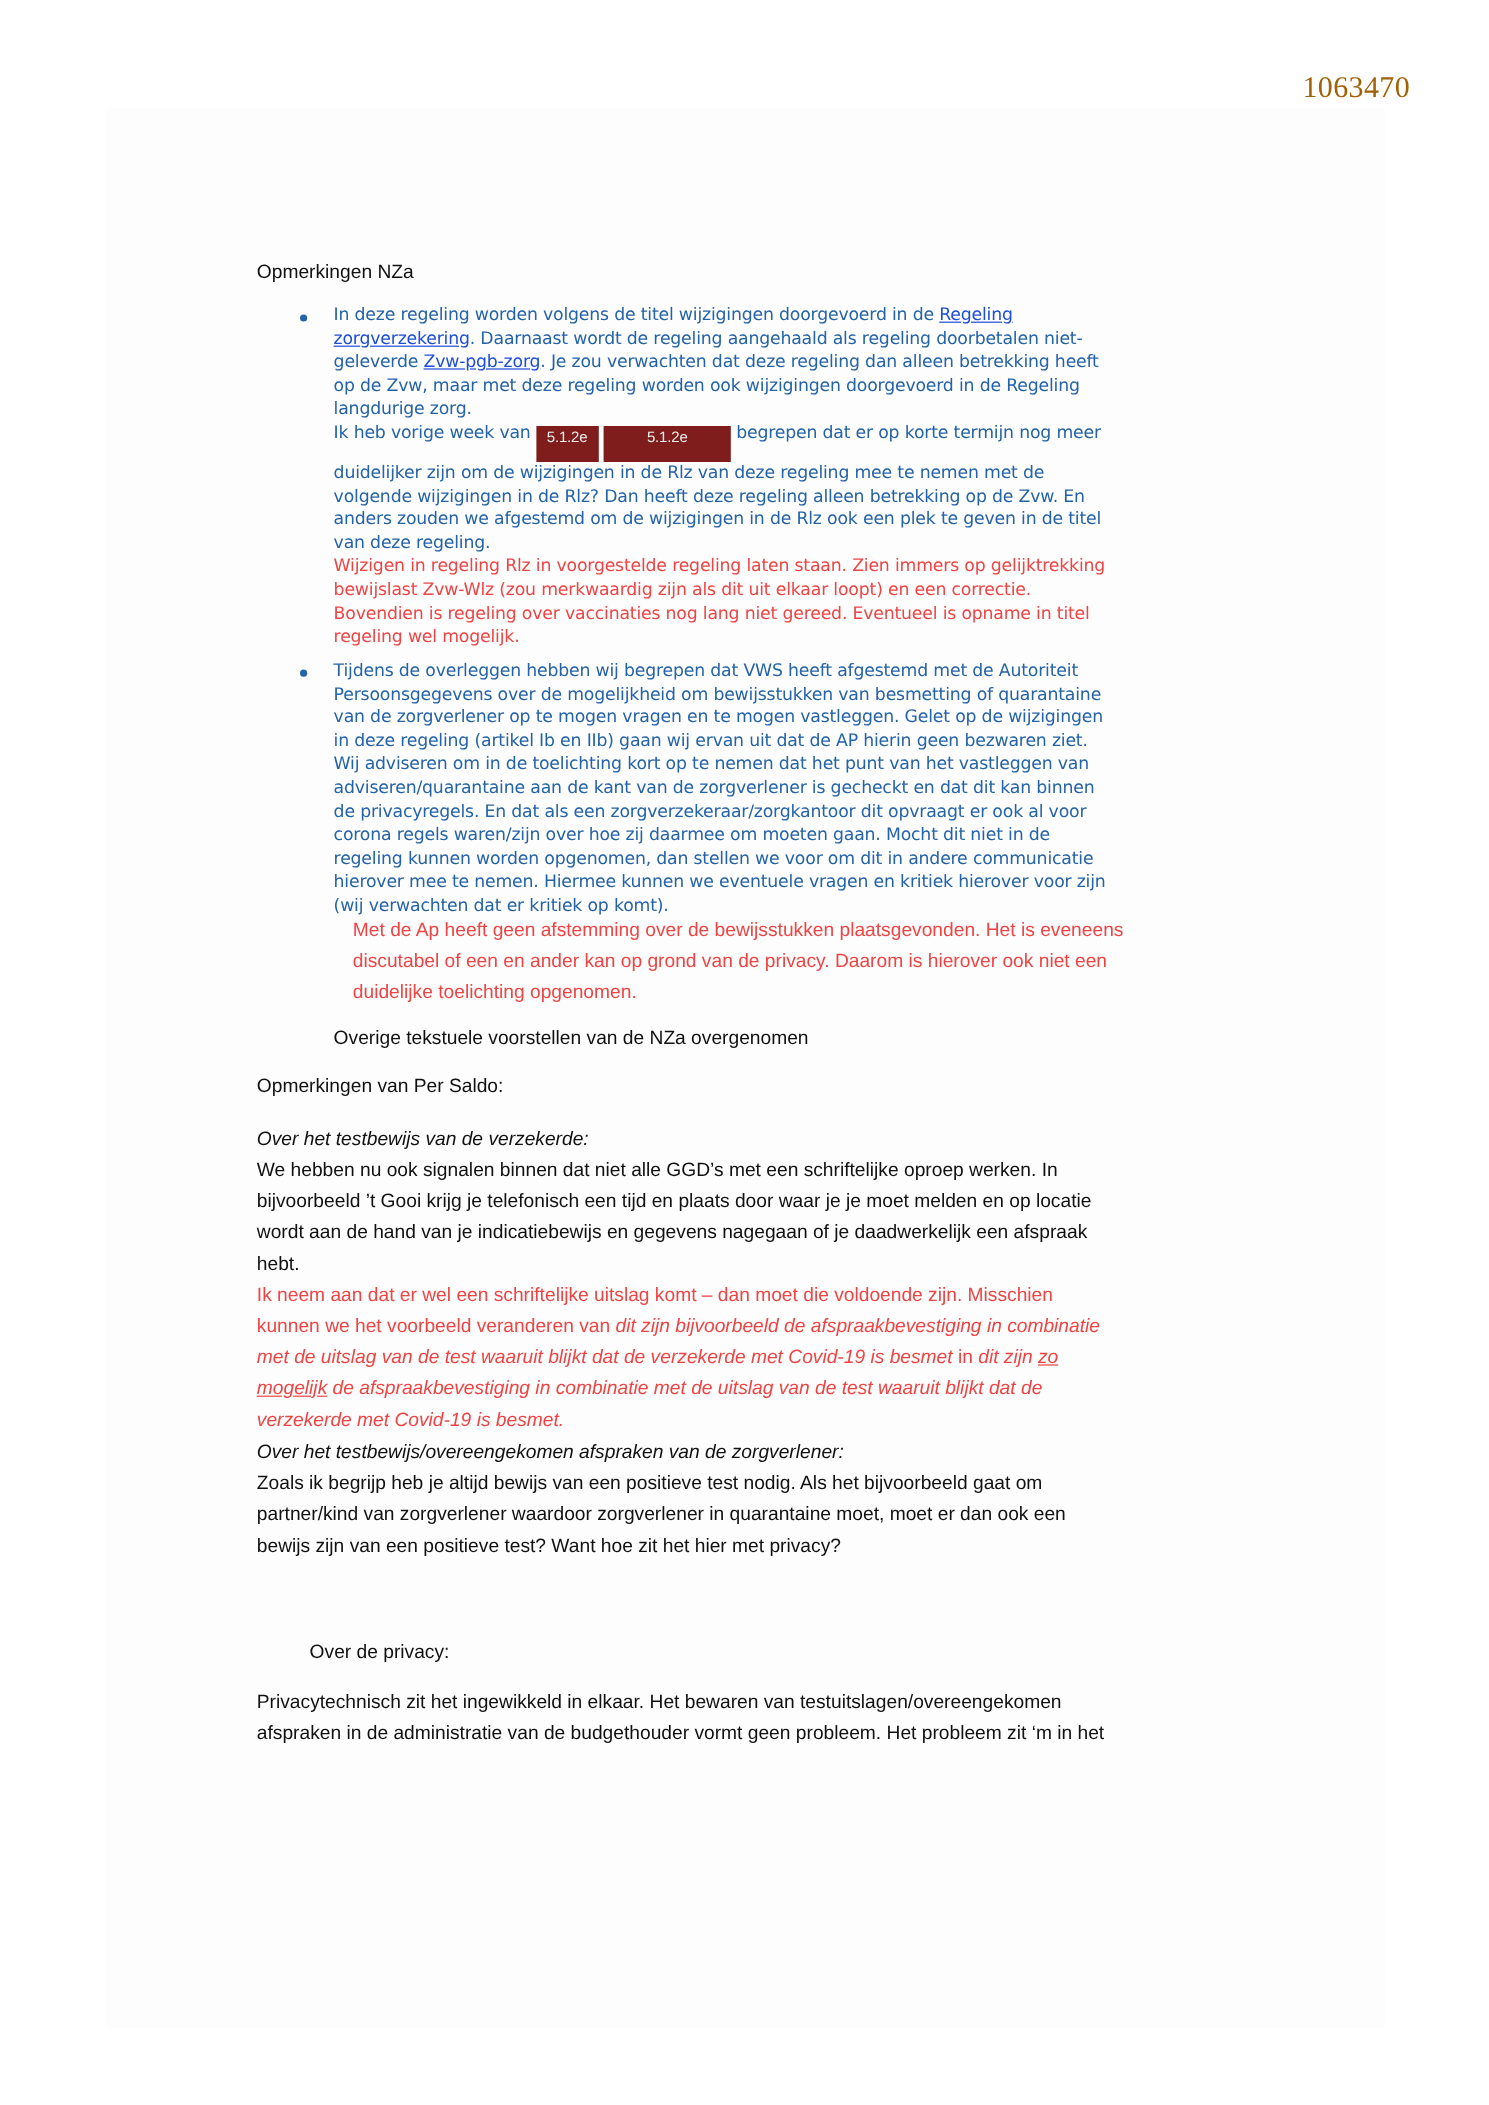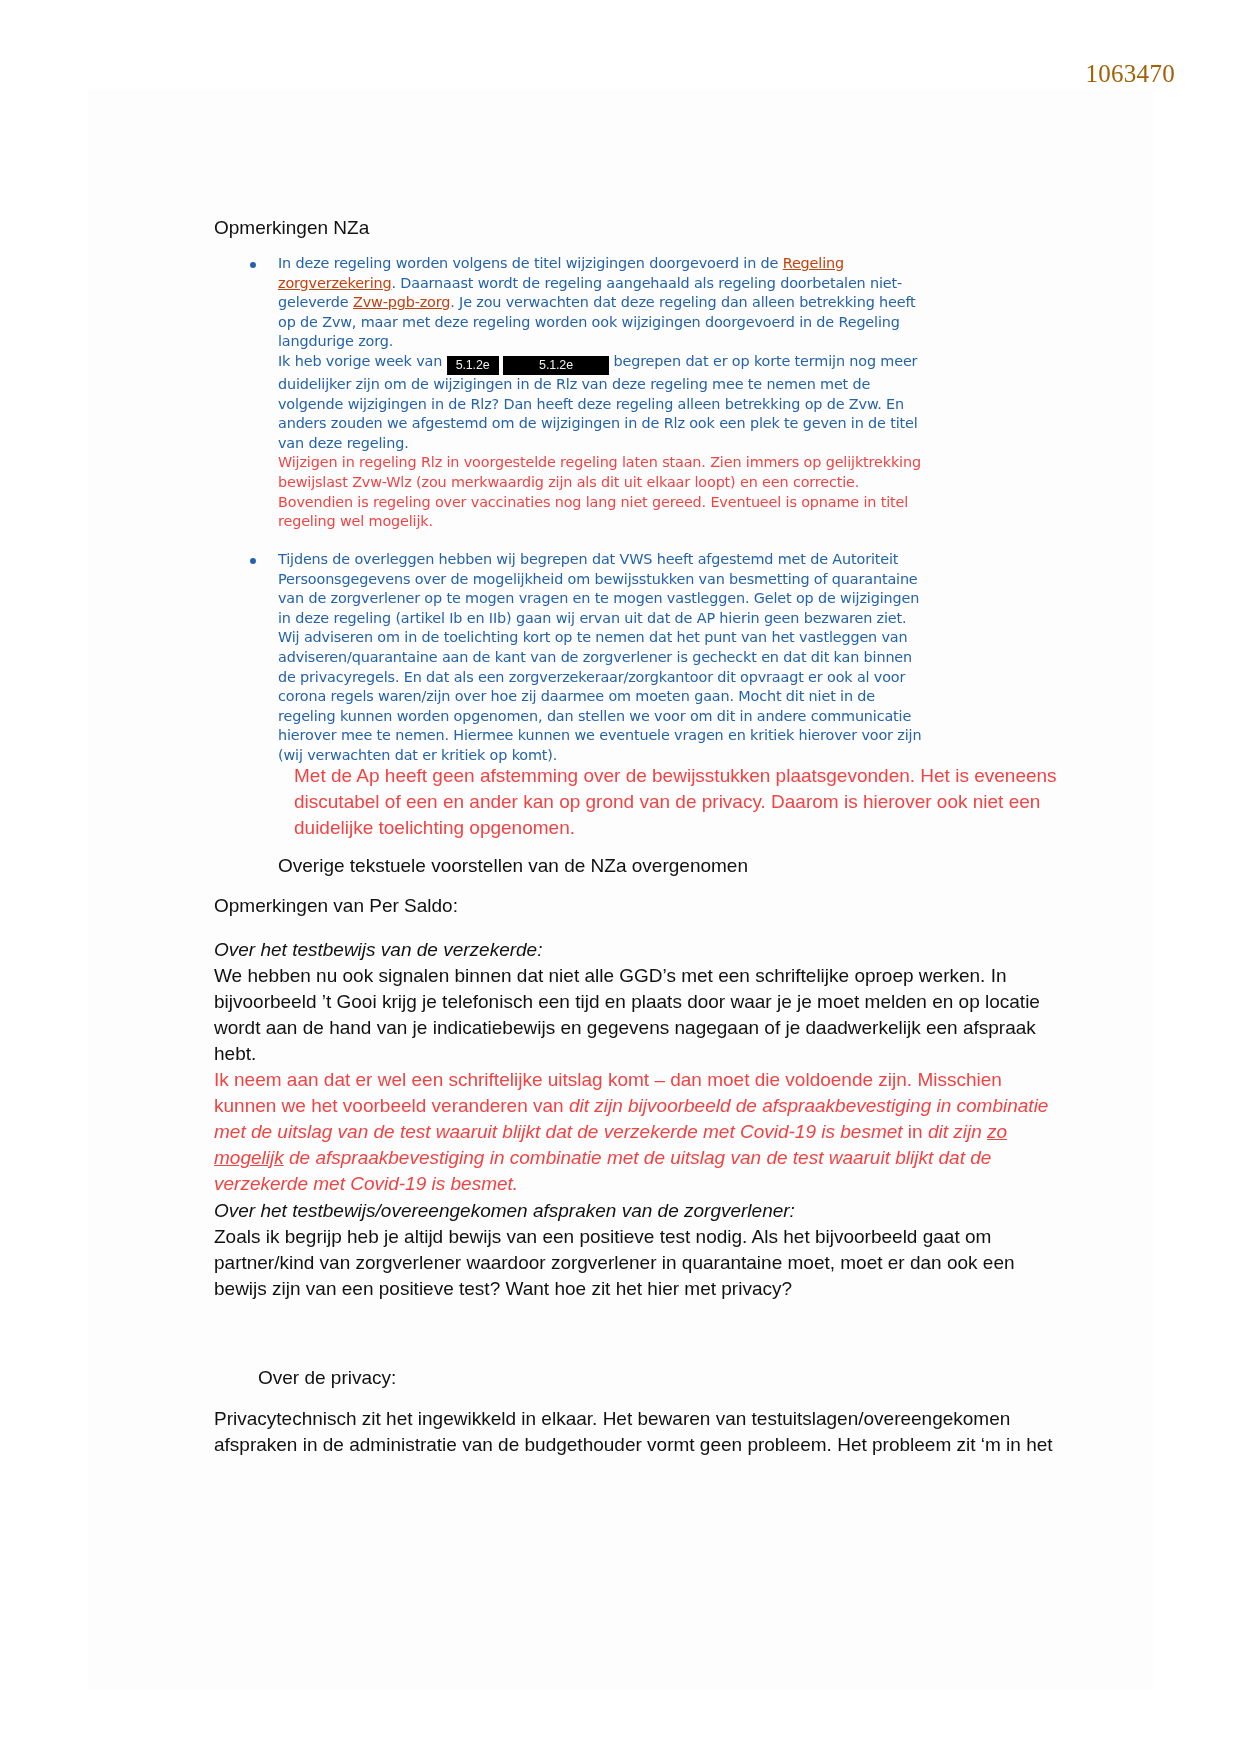--- a/index.html
+++ b/index.html
@@ -12,34 +12,34 @@
       font-family: Liberation Serif, serif; color: #a16207; letter-spacing: 0.3px;
     }
     .page-panel {
       position: absolute; left: 88px; top: 90px; width: 1066px; height: 1600px; background: #fdfdfd;
     }
     .content { position: absolute; left: 214px; top: 0; width: 820px; }
     .verd {
       font-family: "DejaVu Sans", sans-serif; font-size: 14.4px; line-height: 19.6px; letter-spacing: -0.15px;
     }
     .cal {
-      font-family: "Liberation Sans", sans-serif; font-size: 19px; line-height: 26px;
+      font-family: "Liberation Sans", sans-serif; font-size: 16px; line-height: 26px;
     }
     .blue { color: #2563a8; }
     .red { color: #ef4444; }
-    .navy-link { color: #c2410c; text-decoration: underline; }
+    .navy-link { color: #1d4ed8; text-decoration: underline; }
     .red-u { text-decoration: underline; }
     .abs { position: absolute; }
     .bullet {
       position: absolute; left: 36px; width: 6px; height: 6px; border-radius: 50%; background: #2563a8;
     }
     .ind { position: absolute; left: 64px; width: 760px; }
     .redact {
-      display: inline-block; background: #000000; color: #f0f0f0; font-family: "Liberation Sans", sans-serif;
-      font-size: 12.5px; line-height: 18px; height: 19px; text-align: center; vertical-align: -3px;
+      display: inline-block; background: #7f1d1d; color: #f0f0f0; font-family: "Liberation Sans", sans-serif;
+      font-size: 12.5px; line-height: 18px; height: 30px; text-align: center; vertical-align: -3px;
     }
     .it { font-style: italic; }
     .line { white-space: nowrap; }
   </style>
 </head>
 <body>
 
 <div class="doc-id">1063470</div>
 <div class="page-panel"></div>
 

